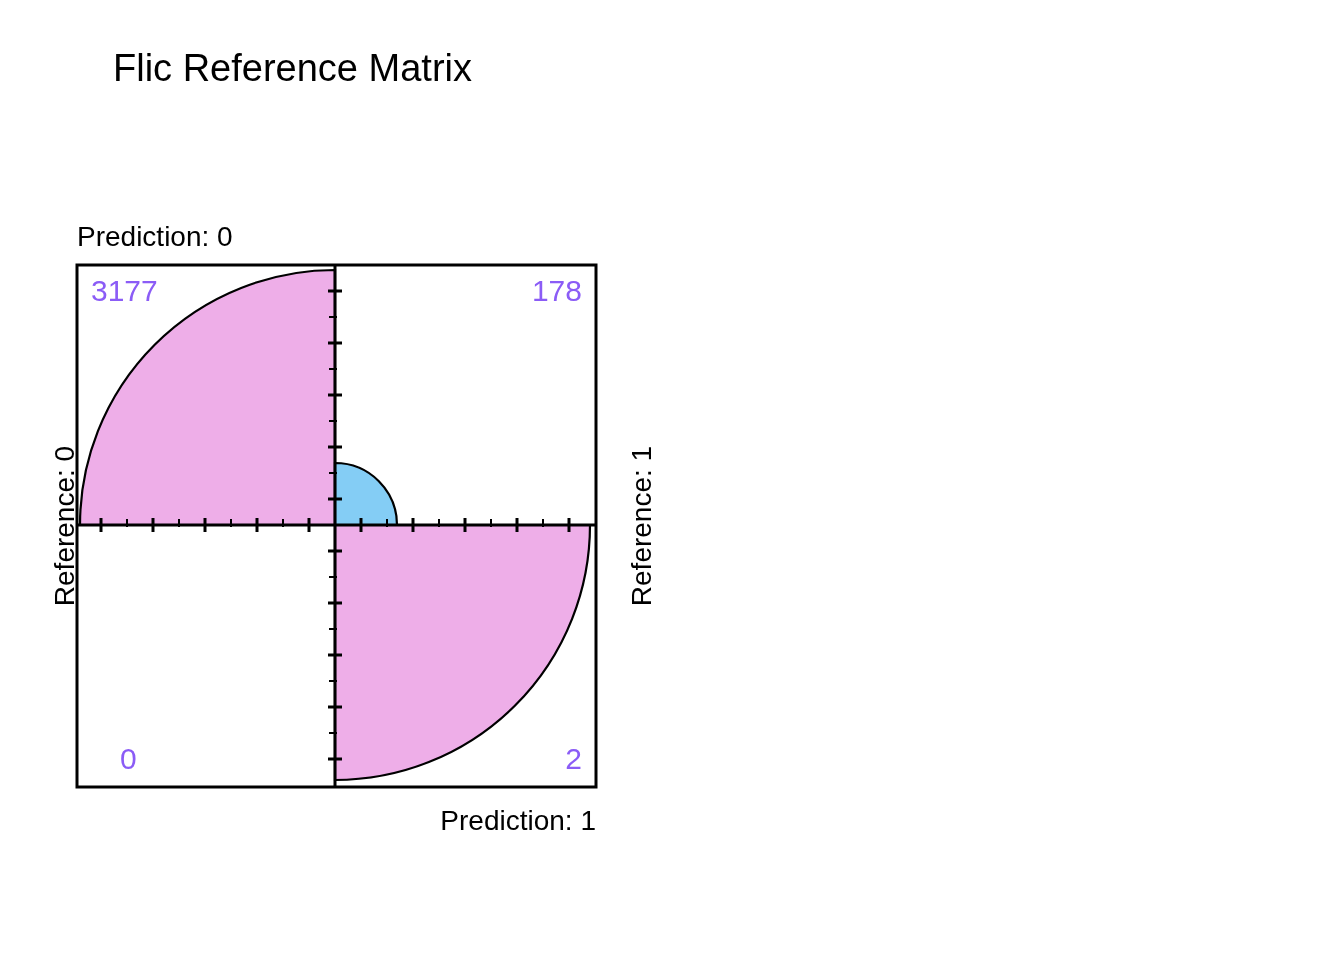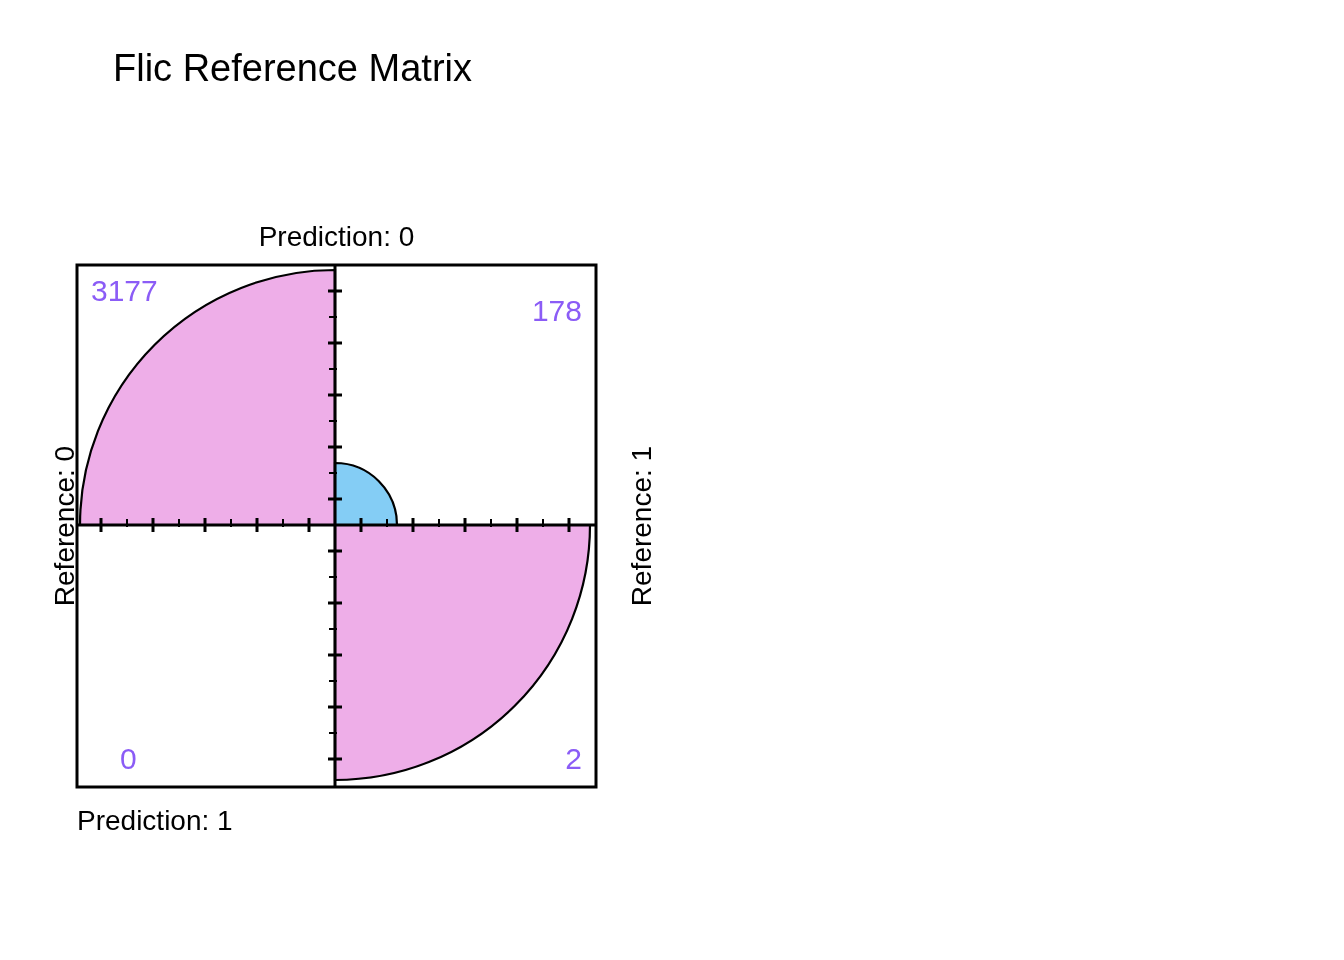--- a/index.html
+++ b/index.html
@@ -40,28 +40,28 @@
     font-size: 28px;
     line-height: 32px;
     color: #000000;
     white-space: nowrap;
   }
 
   .label-top {
     left: 77px;
     top: 221px;
     width: 519px;
-    text-align: center;
+    text-align: left;
   }
 
   .label-bottom {
     left: 77px;
     top: 805px;
     width: 519px;
-    text-align: left;
+    text-align: right;
   }
 
   .label-left {
     left: 0px;
     top: 0px;
     transform-origin: 0 0;
     transform: translate(49px, 787px) rotate(-90deg);
     width: 522px;
     text-align: center;
   }
@@ -77,21 +77,21 @@
 
   .cell-count {
     position: absolute;
     font-size: 30px;
     line-height: 34px;
     color: #8b5cf6;
     white-space: nowrap;
   }
 
   .count-tl { left: 91px;  top: 274px; text-align: left; }
-  .count-tr { left: 382px; top: 274px; width: 200px; text-align: right; margin-top: 20px; }
+  .count-tr { left: 382px; top: 274px; width: 200px; text-align: right; }
   .count-bl { left: 120px; top: 742px; text-align: left; }
   .count-br { left: 382px; top: 742px; width: 200px; text-align: right; }
 </style>
 </head>
 <body>
 
 <svg id="canvas" viewBox="0 0 1344 960" xmlns="http://www.w3.org/2000/svg">
 
   <rect x="0" y="0" width="1344" height="960" fill="#ffffff"></rect>
 

